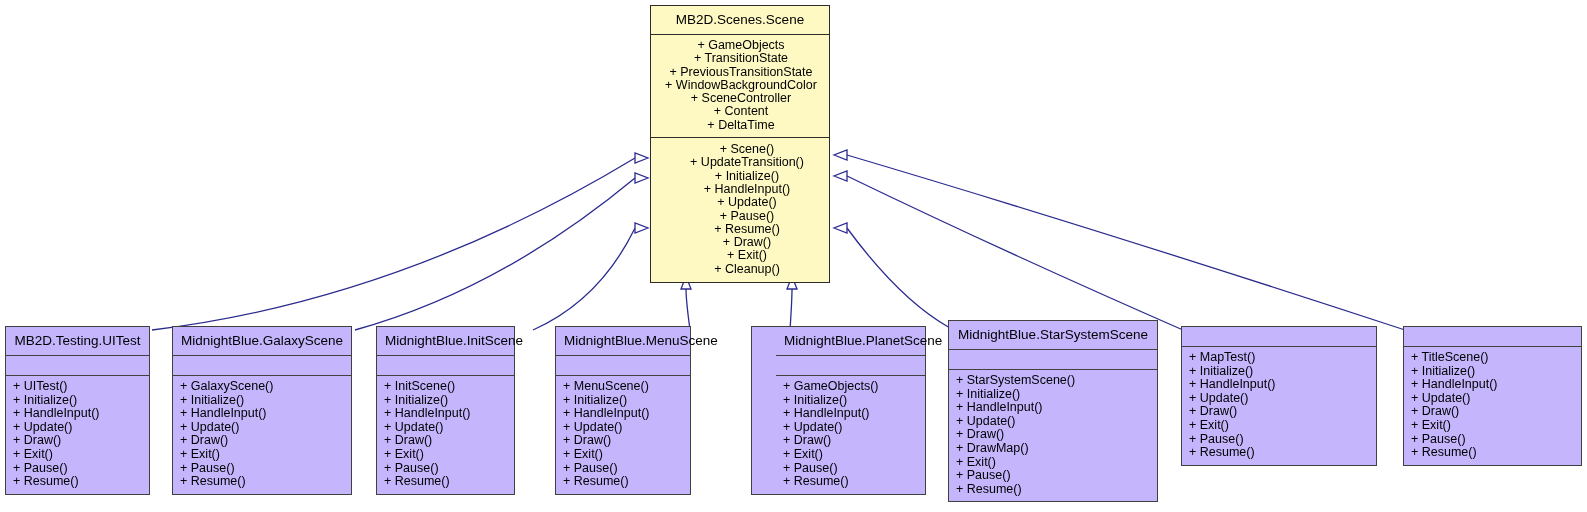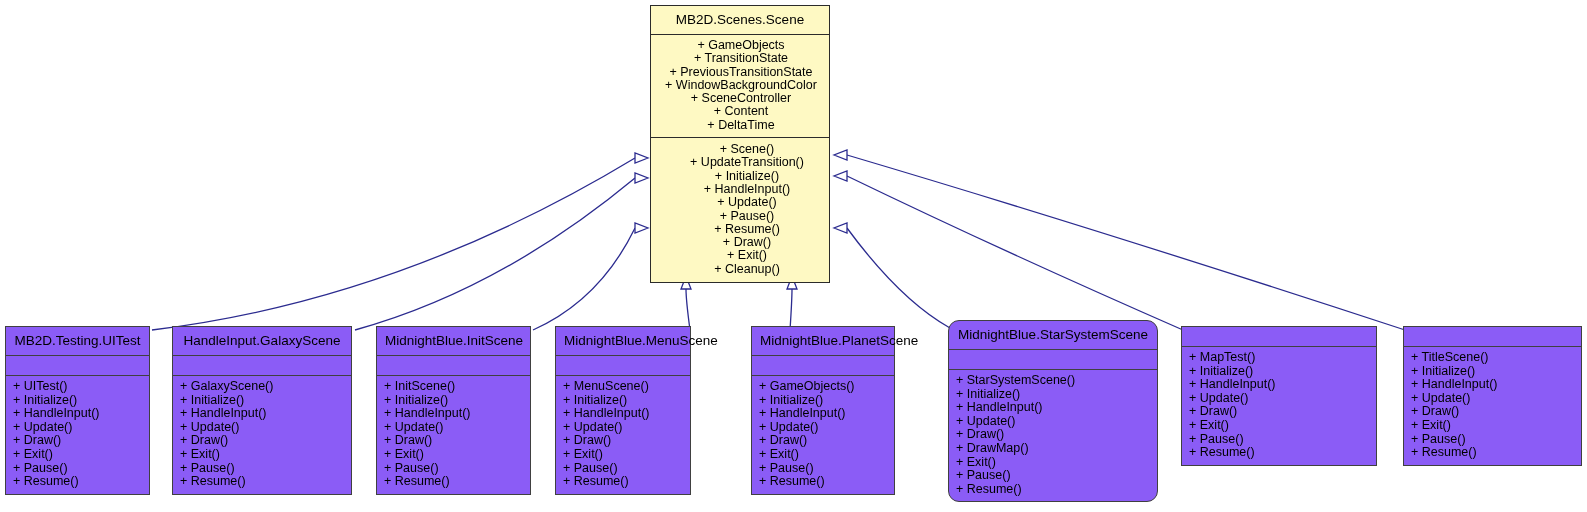--- a/index.html
+++ b/index.html
@@ -20,21 +20,21 @@
     left: 0;
     top: 0;
     width: 1587px;
     height: 512px;
     pointer-events: none;
   }
   .uml-class {
     position: absolute;
     box-sizing: border-box;
     border: 1px solid #404040;
-    background: #8b5cf6;
+    background: #c4b5fd;
     z-index: 2;
   }
   .uml-class.base {
     background: #fef9c3;
     border: 1px solid #2b2b2b;
   }
   .cls-title {
     text-align: center;
     font-size: 13.5px;
     color: #000000;
@@ -151,34 +151,34 @@
           <div class="member">+ Initialize()</div>
           <div class="member">+ HandleInput()</div>
           <div class="member">+ Update()</div>
           <div class="member">+ Draw()</div>
           <div class="member">+ Exit()</div>
           <div class="member">+ Pause()</div>
           <div class="member">+ Resume()</div>
         </div>
       </div>
       <div class="uml-class" style="left: 172px; top: 326px; width: 180px;">
-        <div class="cls-title">HandleInput.GalaxyScene</div>
+        <div class="cls-title">MidnightBlue.GalaxyScene</div>
         <div class="cls-attrs empty"></div>
         <div class="cls-methods">
           <div class="member">+ GalaxyScene()</div>
           <div class="member">+ Initialize()</div>
           <div class="member">+ HandleInput()</div>
           <div class="member">+ Update()</div>
           <div class="member">+ Draw()</div>
           <div class="member">+ Exit()</div>
           <div class="member">+ Pause()</div>
           <div class="member">+ Resume()</div>
         </div>
       </div>
-      <div class="uml-class" style="left: 376px; top: 326px; width: 155px;">
+      <div class="uml-class" style="left: 376px; top: 326px; width: 139px;">
         <div class="cls-title">MidnightBlue.InitScene</div>
         <div class="cls-attrs empty"></div>
         <div class="cls-methods">
           <div class="member">+ InitScene()</div>
           <div class="member">+ Initialize()</div>
           <div class="member">+ HandleInput()</div>
           <div class="member">+ Update()</div>
           <div class="member">+ Draw()</div>
           <div class="member">+ Exit()</div>
           <div class="member">+ Pause()</div>
@@ -192,35 +192,35 @@
           <div class="member">+ MenuScene()</div>
           <div class="member">+ Initialize()</div>
           <div class="member">+ HandleInput()</div>
           <div class="member">+ Update()</div>
           <div class="member">+ Draw()</div>
           <div class="member">+ Exit()</div>
           <div class="member">+ Pause()</div>
           <div class="member">+ Resume()</div>
         </div>
       </div>
-      <div class="uml-class" style="left: 751px; top: 326px; width: 144px;">
+      <div class="uml-class" style="left: 751px; top: 326px; width: 175px; padding-left: 24px;">
         <div class="cls-title">MidnightBlue.PlanetScene</div>
         <div class="cls-attrs empty"></div>
         <div class="cls-methods">
           <div class="member">+ GameObjects()</div>
           <div class="member">+ Initialize()</div>
           <div class="member">+ HandleInput()</div>
           <div class="member">+ Update()</div>
           <div class="member">+ Draw()</div>
           <div class="member">+ Exit()</div>
           <div class="member">+ Pause()</div>
           <div class="member">+ Resume()</div>
         </div>
       </div>
-      <div class="uml-class" style="left: 948px; top: 320px; width: 210px; border-radius: 11px;">
+      <div class="uml-class" style="left: 948px; top: 320px; width: 210px;">
         <div class="cls-title">MidnightBlue.StarSystemScene</div>
         <div class="cls-attrs empty"></div>
         <div class="cls-methods">
           <div class="member">+ StarSystemScene()</div>
           <div class="member">+ Initialize()</div>
           <div class="member">+ HandleInput()</div>
           <div class="member">+ Update()</div>
           <div class="member">+ Draw()</div>
           <div class="member">+ DrawMap()</div>
           <div class="member">+ Exit()</div>

